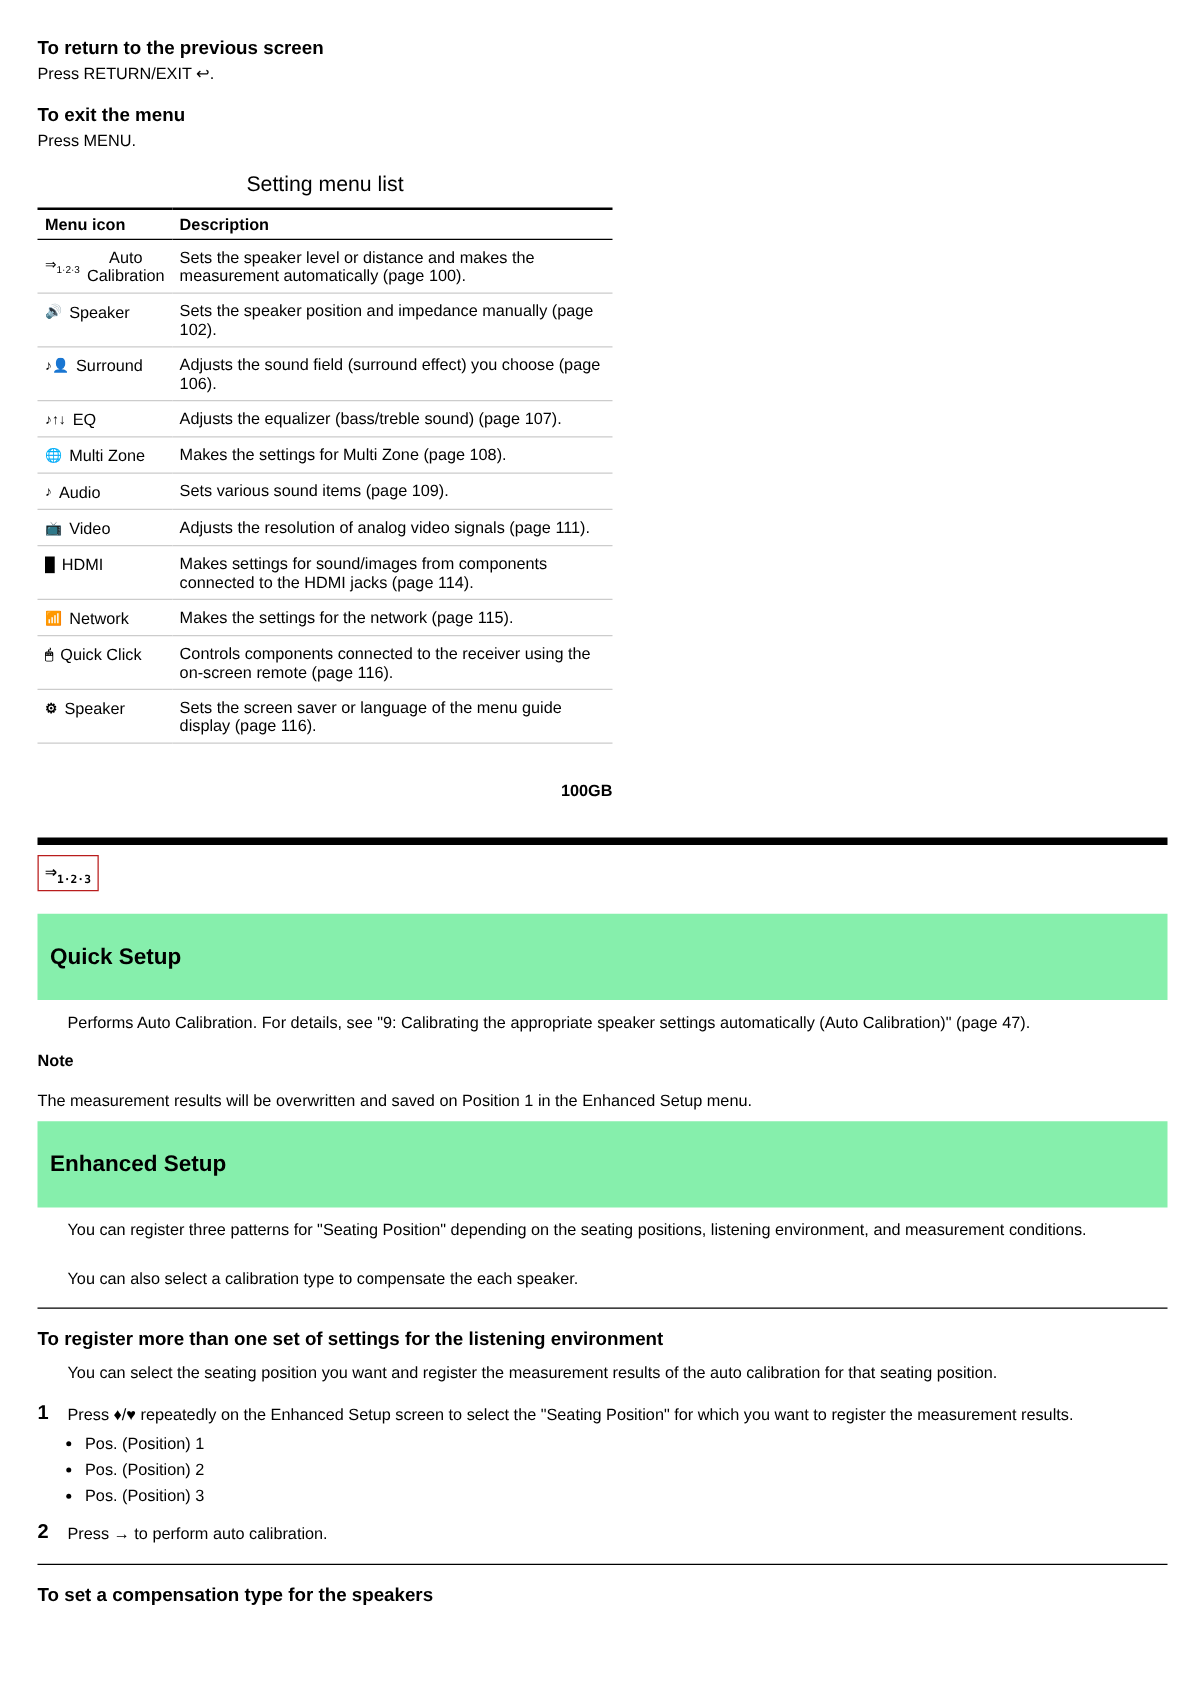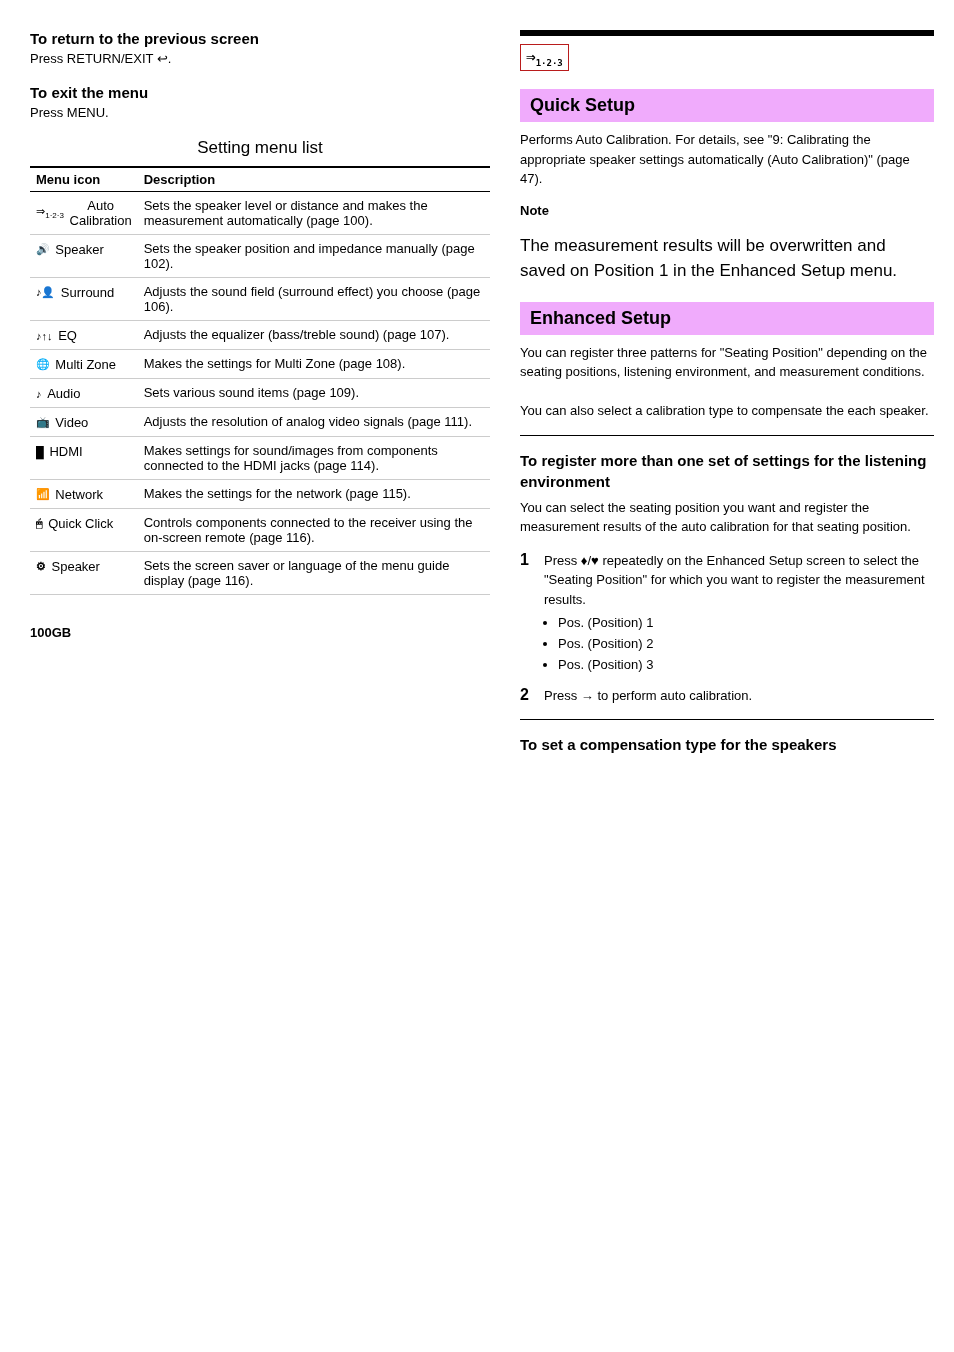--- a/index.html
+++ b/index.html
@@ -8,20 +8,21 @@
       font-size: 13px;
       background: #fff;
       color: #000;
       width: 954px;
       min-height: 1352px;
       display: flex;
       flex-direction: column;
     }
     .page {
       display: flex;
+      flex-direction: column;
       width: 100%;
       min-height: 1352px;
       padding: 30px 20px 30px 30px;
       gap: 30px;
     }
     .left-col {
       width: 460px;
       flex-shrink: 0;
     }
     .right-col {
@@ -80,20 +81,21 @@
     .menu-name {
       display: inline-block;
       vertical-align: middle;
       font-size: 13px;
       text-align: center;
     }
     .page-num {
       font-size: 13px;
       font-weight: bold;
       margin-top: 30px;
+      text-align: right;
     }
 
     
     .right-col .page-header-bar {
       background: #000;
       height: 6px;
       margin-bottom: 8px;
     }
     .auto-cal-title {
       font-size: 28px;
@@ -105,44 +107,45 @@
     }
     .auto-cal-icon {
       font-size: 16px;
       font-weight: bold;
       border: 1px solid #b91c1c;
       padding: 2px 5px;
       font-family: monospace;
     }
 
     .box-section {
-      background: #f0abfc;
-      padding: 6px 10px;
+      background: #86efac;
+      padding: 24px 10px;
       margin-bottom: 8px;
     }
     .box-section-title {
       font-size: 18px;
       font-weight: bold;
       color: #000;
     }
 
     .right-body {
       font-size: 13px;
       margin-bottom: 14px;
       line-height: 1.5;
+      margin-left: 24px;
     }
 
     .note-title {
       font-size: 13px;
       font-weight: bold;
       margin-bottom: 15px;
     }
     .note-body {
-      font-size: 17px;
-      margin-bottom: 18px;
+      font-size: 13px;
+      margin-bottom: 6px;
       line-height: 1.5;
     }
 
     .sub-section-title {
       font-size: 15px;
       font-weight: bold;
       margin-bottom: 6px;
       line-height: 1.4;
     }
 

